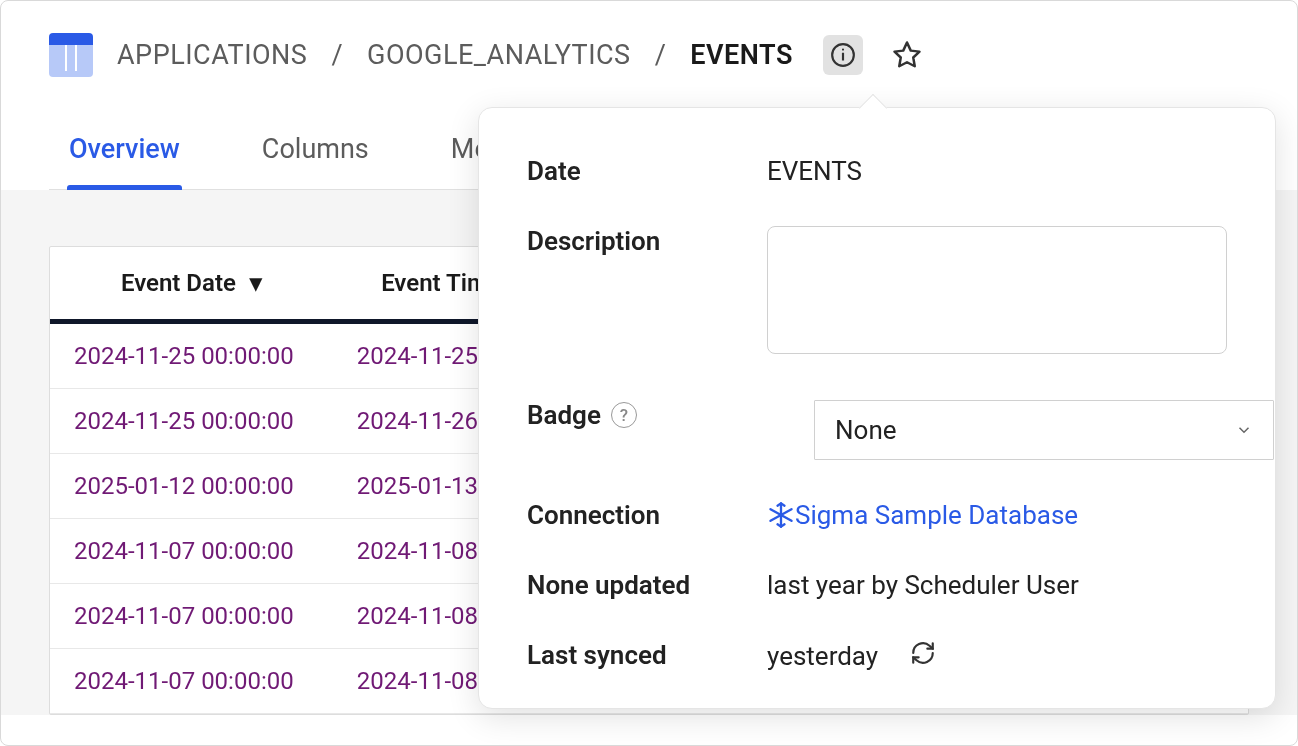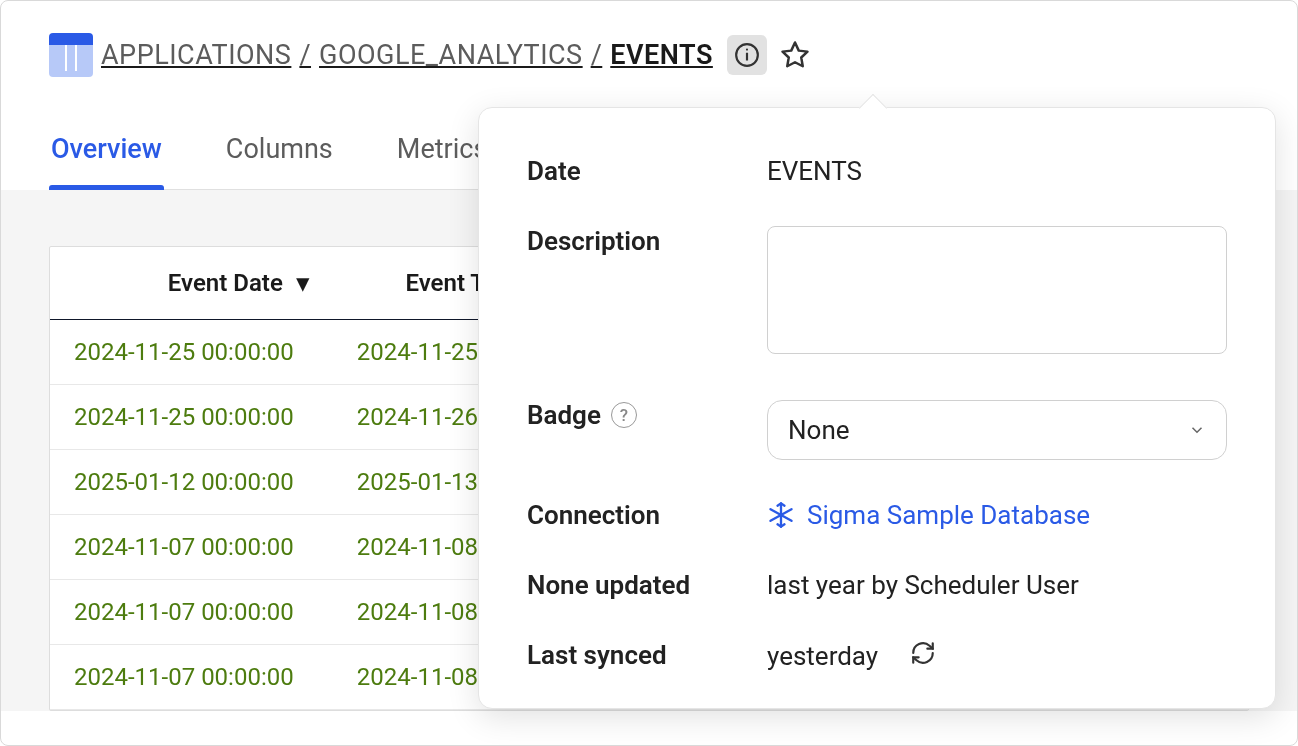--- a/index.html
+++ b/index.html
@@ -13,24 +13,23 @@
     border: 1px solid #d9d9d9;
     border-radius: 8px;
     position: relative;
   }
   .page {
     padding: 32px 48px 0 48px;
   }
   .breadcrumb-row {
     display: flex;
     align-items: center;
-    gap: 8px;
+    gap: 24px;
     font-size: 27px;
     letter-spacing: 0.5px;
-    text-decoration: underline;
   }
   .table-icon {
     width: 44px; height: 44px;
     background: linear-gradient(#2a5ae6 0 28%, #b7c9f8 28% 100%);
     border-radius: 4px;
     position: relative;
     flex-shrink: 0;
   }
   .table-icon::after {
     content: "";
@@ -62,20 +61,21 @@
     gap: 60px;
     margin-top: 56px;
     font-size: 27px;
     color: #5c5c5c;
     border-bottom: 1px solid #e0e0e0;
   }
   .tab {
     padding: 0 2px 24px 2px;
     cursor: pointer;
     position: relative;
+    margin-left: 18px;
   }
   .tab.active {
     color: #2a5ae6;
     font-weight: 500;
   }
   .tab.active::after {
     content: "";
     position: absolute;
     left: 0; right: 0; bottom: -1px;
     height: 5px;
@@ -91,31 +91,31 @@
     margin: 0 48px;
     background: #fff;
     border: 1px solid #ddd;
     border-radius: 2px;
   }
   table { width: 100%; border-collapse: collapse; }
   th {
     font-size: 24px;
     font-weight: 600;
     padding: 22px 24px;
-    text-align: right;
-    border-bottom: 1px solid #0f172a;
+    text-align: center;
+    border-bottom: 5px solid #0f172a;
     white-space: nowrap;
   }
   th .dd { margin-left: 8px; }
   td {
     font-size: 24px;
     padding: 18px 24px;
     border-bottom: 1px solid #e8e8e8;
     white-space: nowrap;
-    color: #4d7c0f;
+    color: #701a75;
   }
   
   .popover {
     position: absolute;
     top: 106px;
     left: 477px;
     width: 798px;
     background: #fff;
     border: 1px solid #e5e5e5;
     border-radius: 14px;
@@ -158,34 +158,34 @@
     border: 1px solid #d0d0d0;
     border-radius: 8px;
     resize: none;
     font-size: 24px;
     padding: 12px;
     font-family: inherit;
   }
   .badge-select {
     width: 460px; height: 60px;
     border: 1px solid #d0d0d0;
-    border-radius: 15px;
+    border-radius: 1px;
     display: flex;
     align-items: center;
     justify-content: space-between;
     padding: 8px 20px;
     font-size: 26px;
     cursor: pointer;
+    margin-left: 47px;
   }
   .conn-link {
     color: #2a5ae6;
     cursor: pointer;
     display: flex;
     align-items: center;
-    gap: 12px;
   }
   .conn-link svg { flex-shrink: 0; }
   .sync-row { display: flex; align-items: center; gap: 32px; }
   .refresh-icon { cursor: pointer; }
   .help-icon {
     width: 26px; height: 26px;
     border: 1.5px solid #999;
     border-radius: 50%;
     display: inline-flex;
     align-items: center; justify-content: center;

